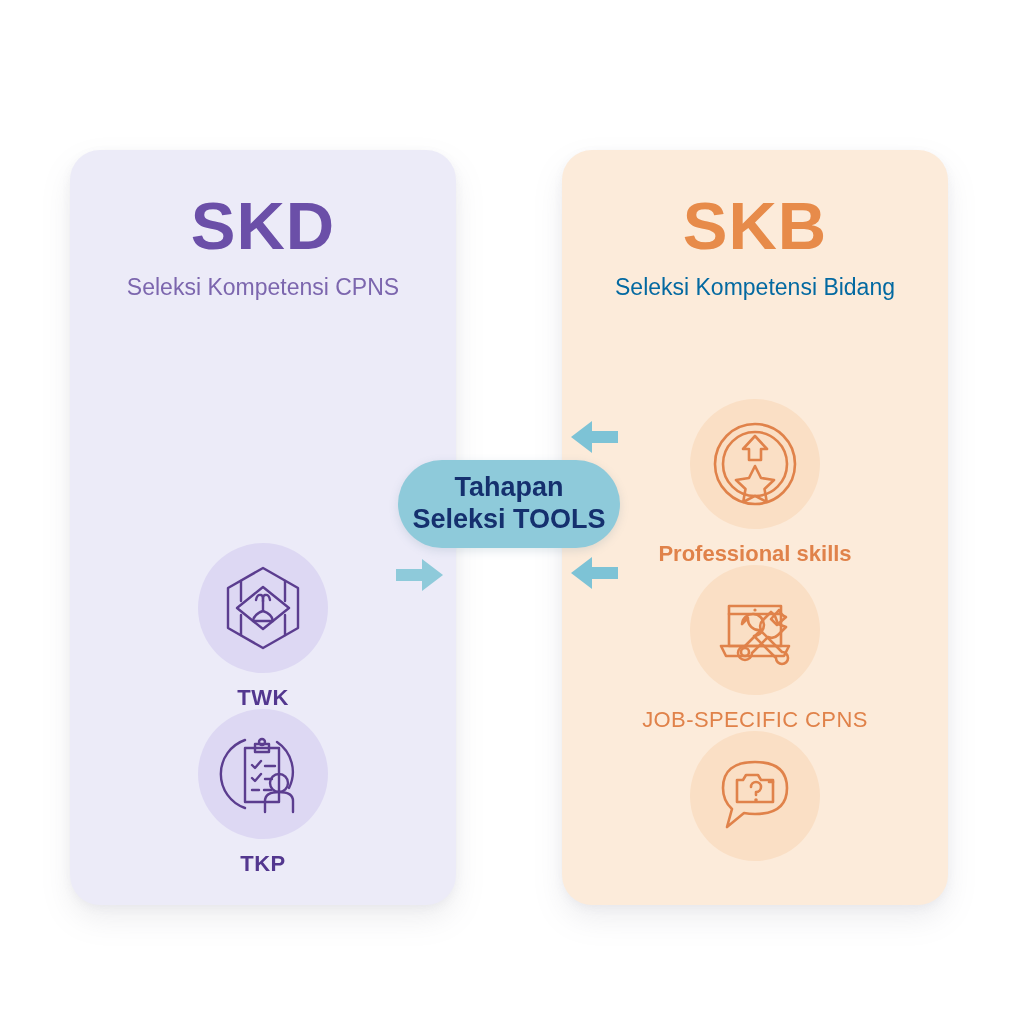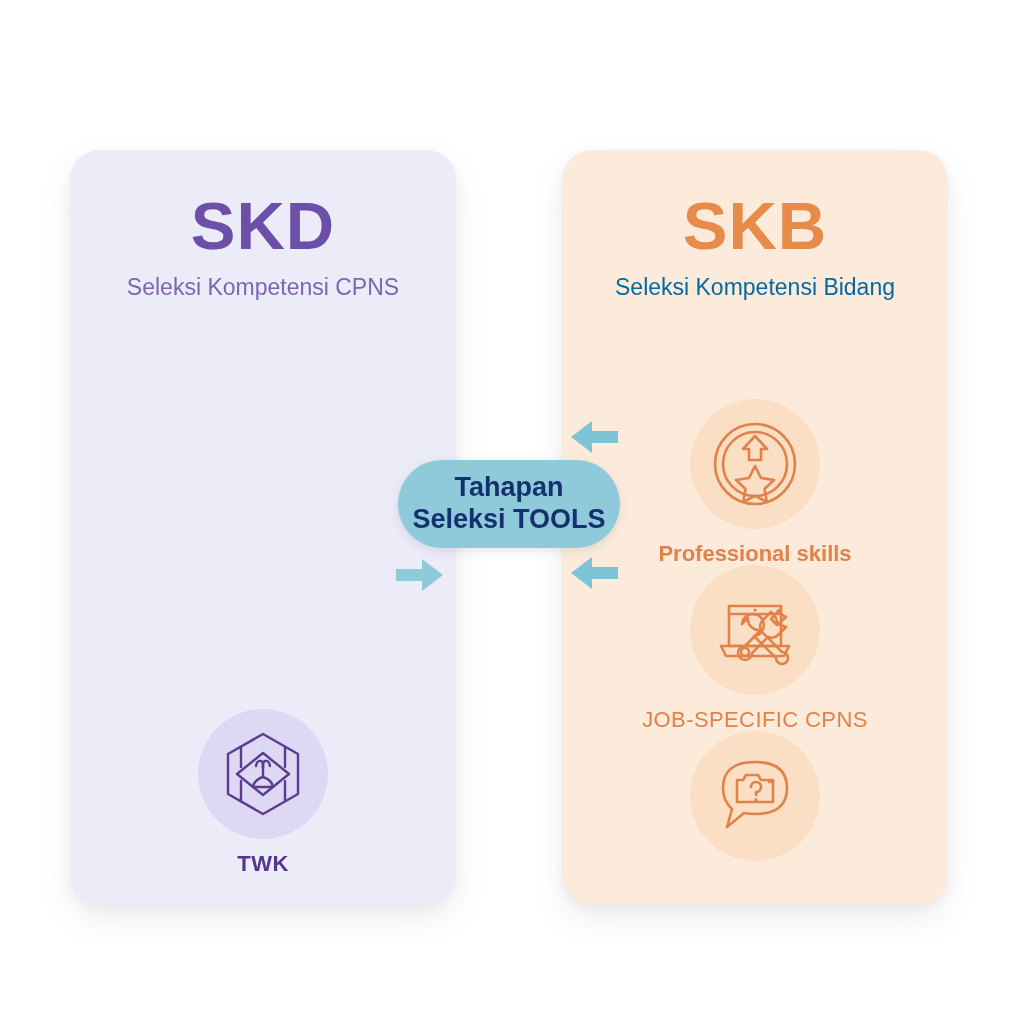--- a/index.html
+++ b/index.html
@@ -159,20 +159,40 @@
             <path d="M41 40 q1 -6 5 -5 q3 1 2 6"></path>
             <path d="M55 40 q-1 -6 -5 -5 q-3 1 -2 6"></path>
             <path d="M48 41 v10"></path>
             <path d="M48 51 q-9 3 -10 10 h20 q-1 -7 -10 -10 z"></path>
           </svg>
         </div>
         <div class="item-label label-bold">TWK</div>
       </div>
 
 
+      <div class="item">
+        <div class="icon-circle">
+          <svg width="96" height="96" viewBox="0 0 96 96" fill="none" stroke="#5b3d8f" stroke-width="2.4" stroke-linejoin="round" stroke-linecap="round">
+            <path d="M30 14 a36 36 0 0 0 0 68"></path>
+            <path d="M62 16 a36 36 0 0 1 12 46"></path>
+            <path d="M30 22 h34 v54 h-34 z"></path>
+            <path d="M40 18 h14 v8 h-14 z"></path>
+            <circle cx="47" cy="16" r="3"></circle>
+            <path d="M37 39 l3 3 l6 -7"></path>
+            <path d="M37 52 l3 3 l6 -7"></path>
+            <line x1="50" y1="40" x2="60" y2="40"></line>
+            <line x1="50" y1="53" x2="57" y2="53"></line>
+            <line x1="37" y1="64" x2="44" y2="64"></line>
+            <line x1="49" y1="64" x2="56" y2="64"></line>
+            <circle cx="64" cy="57" r="9"></circle>
+            <path d="M50 86 v-11 q0 -9 14 -9 q14 0 14 9 v11"></path>
+          </svg>
+        </div>
+        <div class="item-label label-bold">TKP</div>
+      </div>
 
     </div>
   </div>
 
   <div class="card card-skb skb">
     <div class="card-title skb-title">SKB</div>
     <div class="card-subtitle skb-sub">Seleksi Kompetensi Bidang</div>
 
     <div class="items">
 

